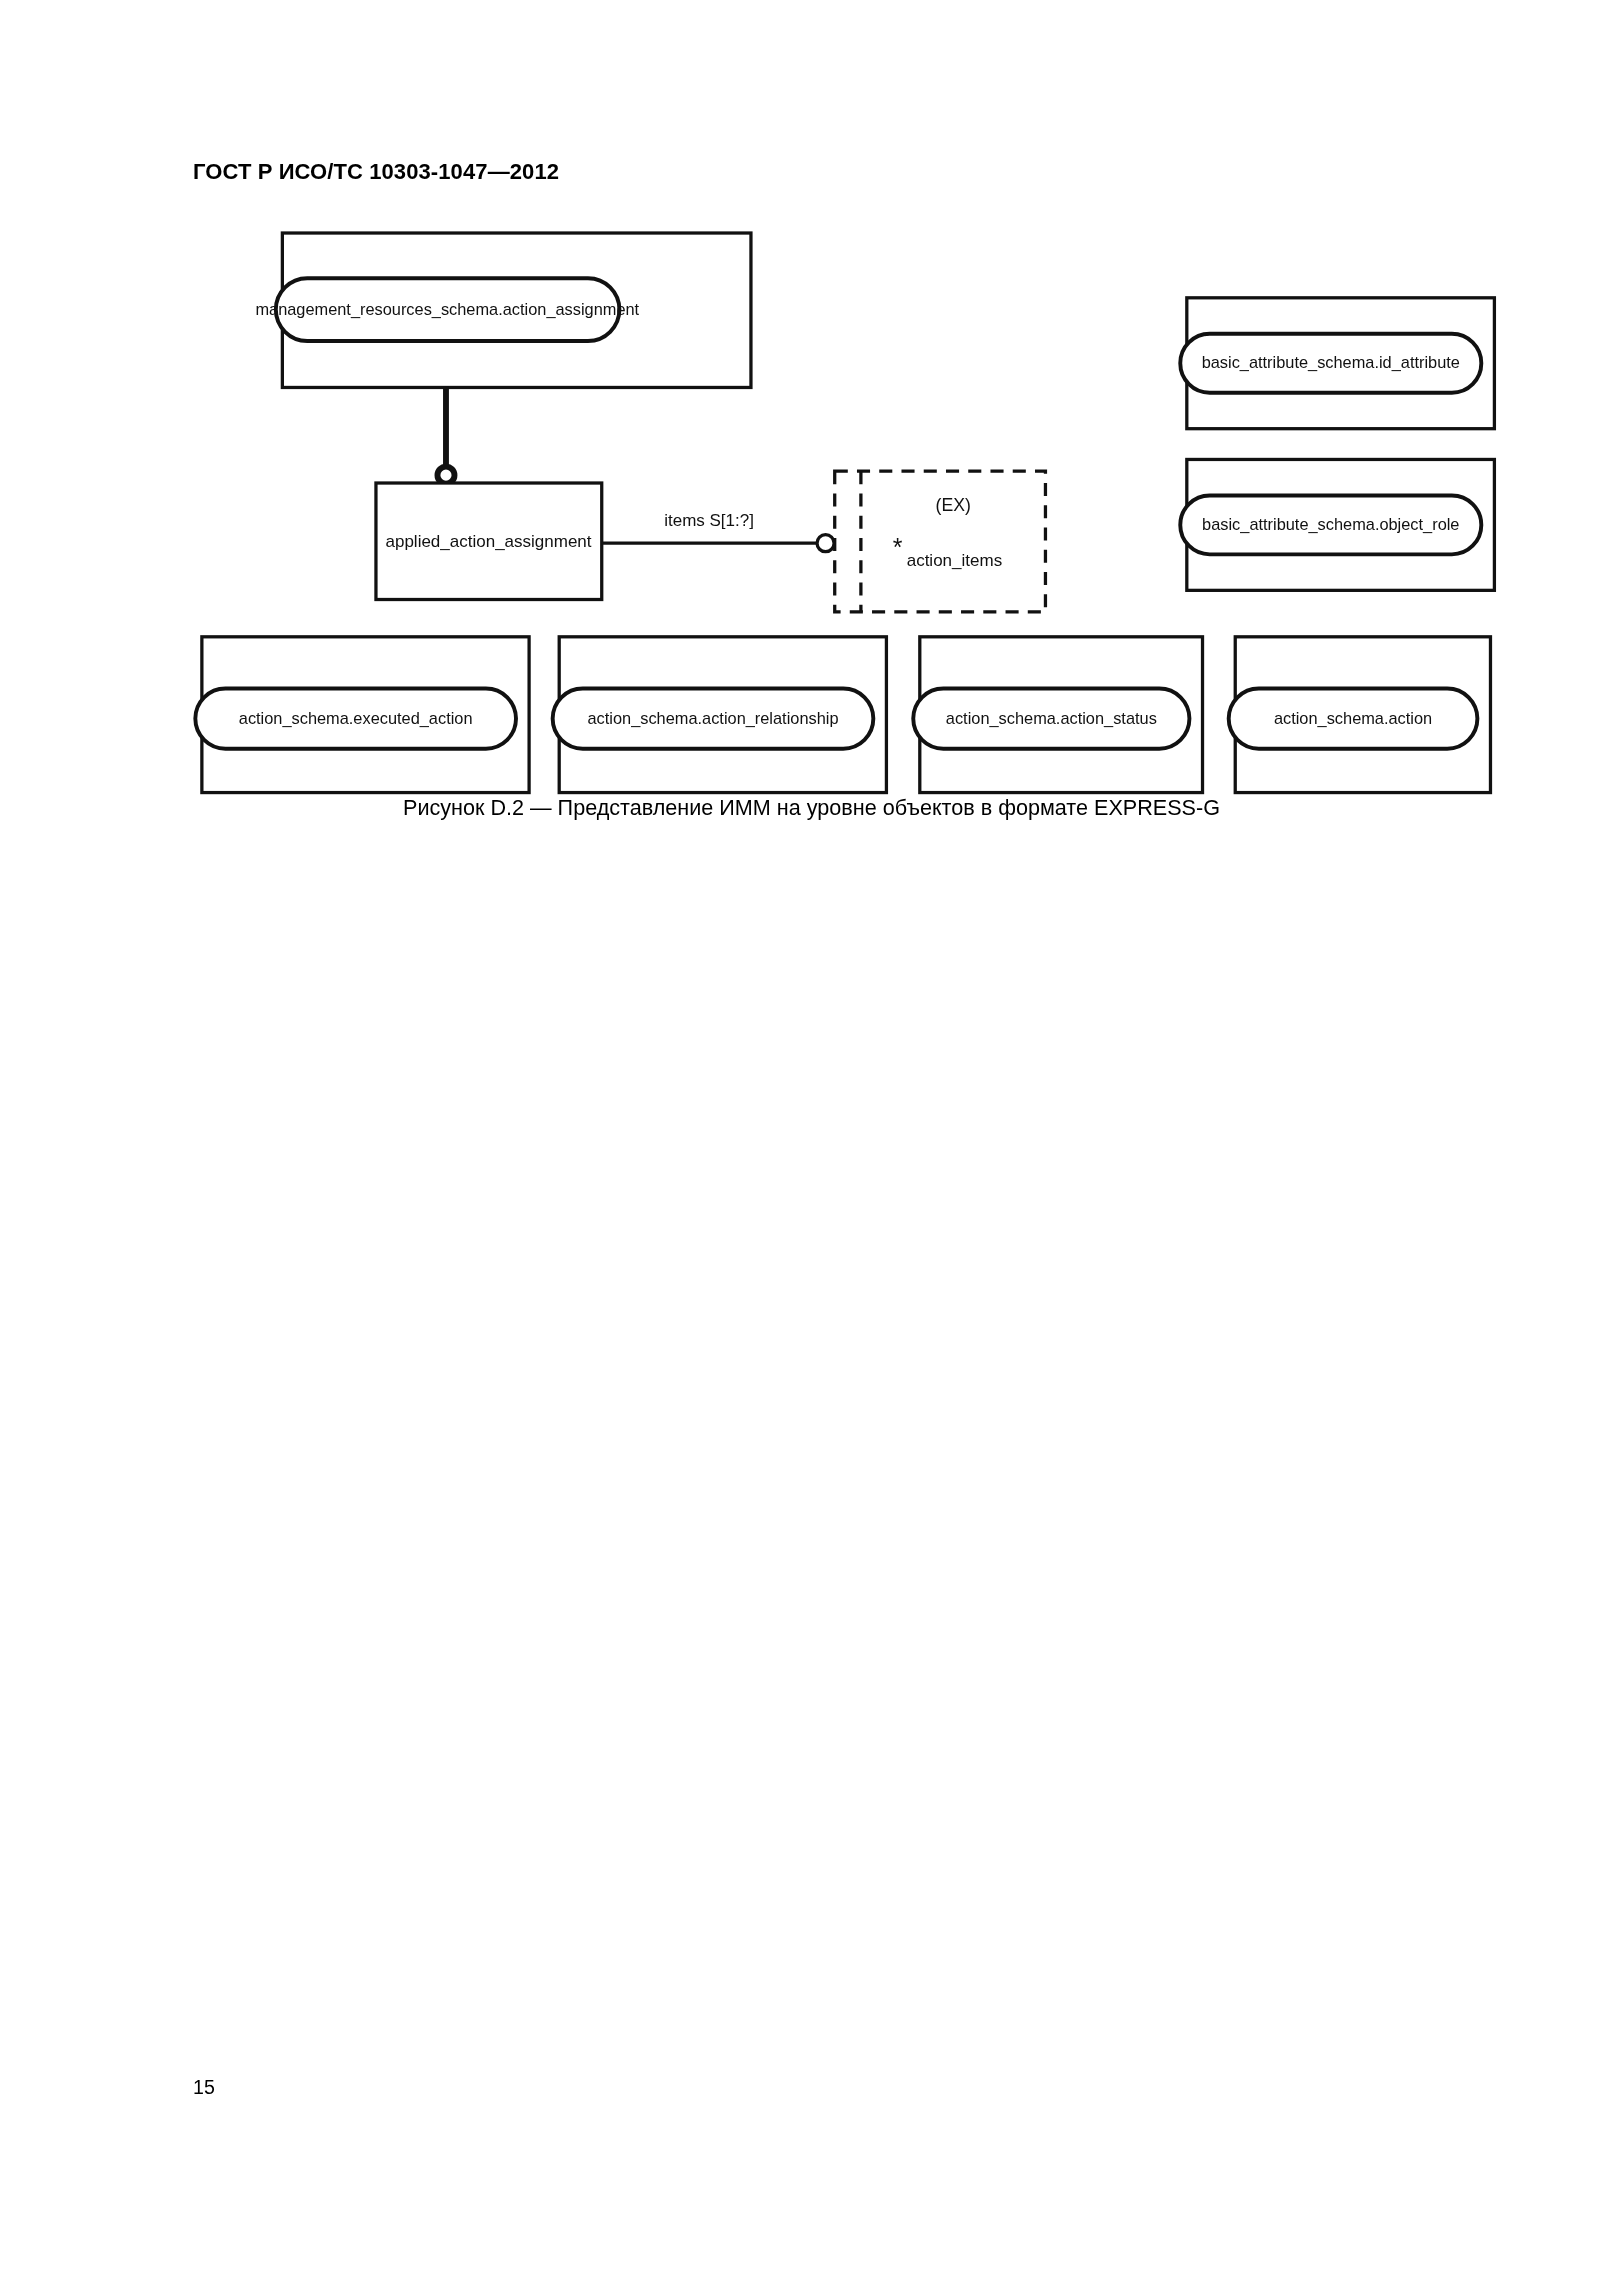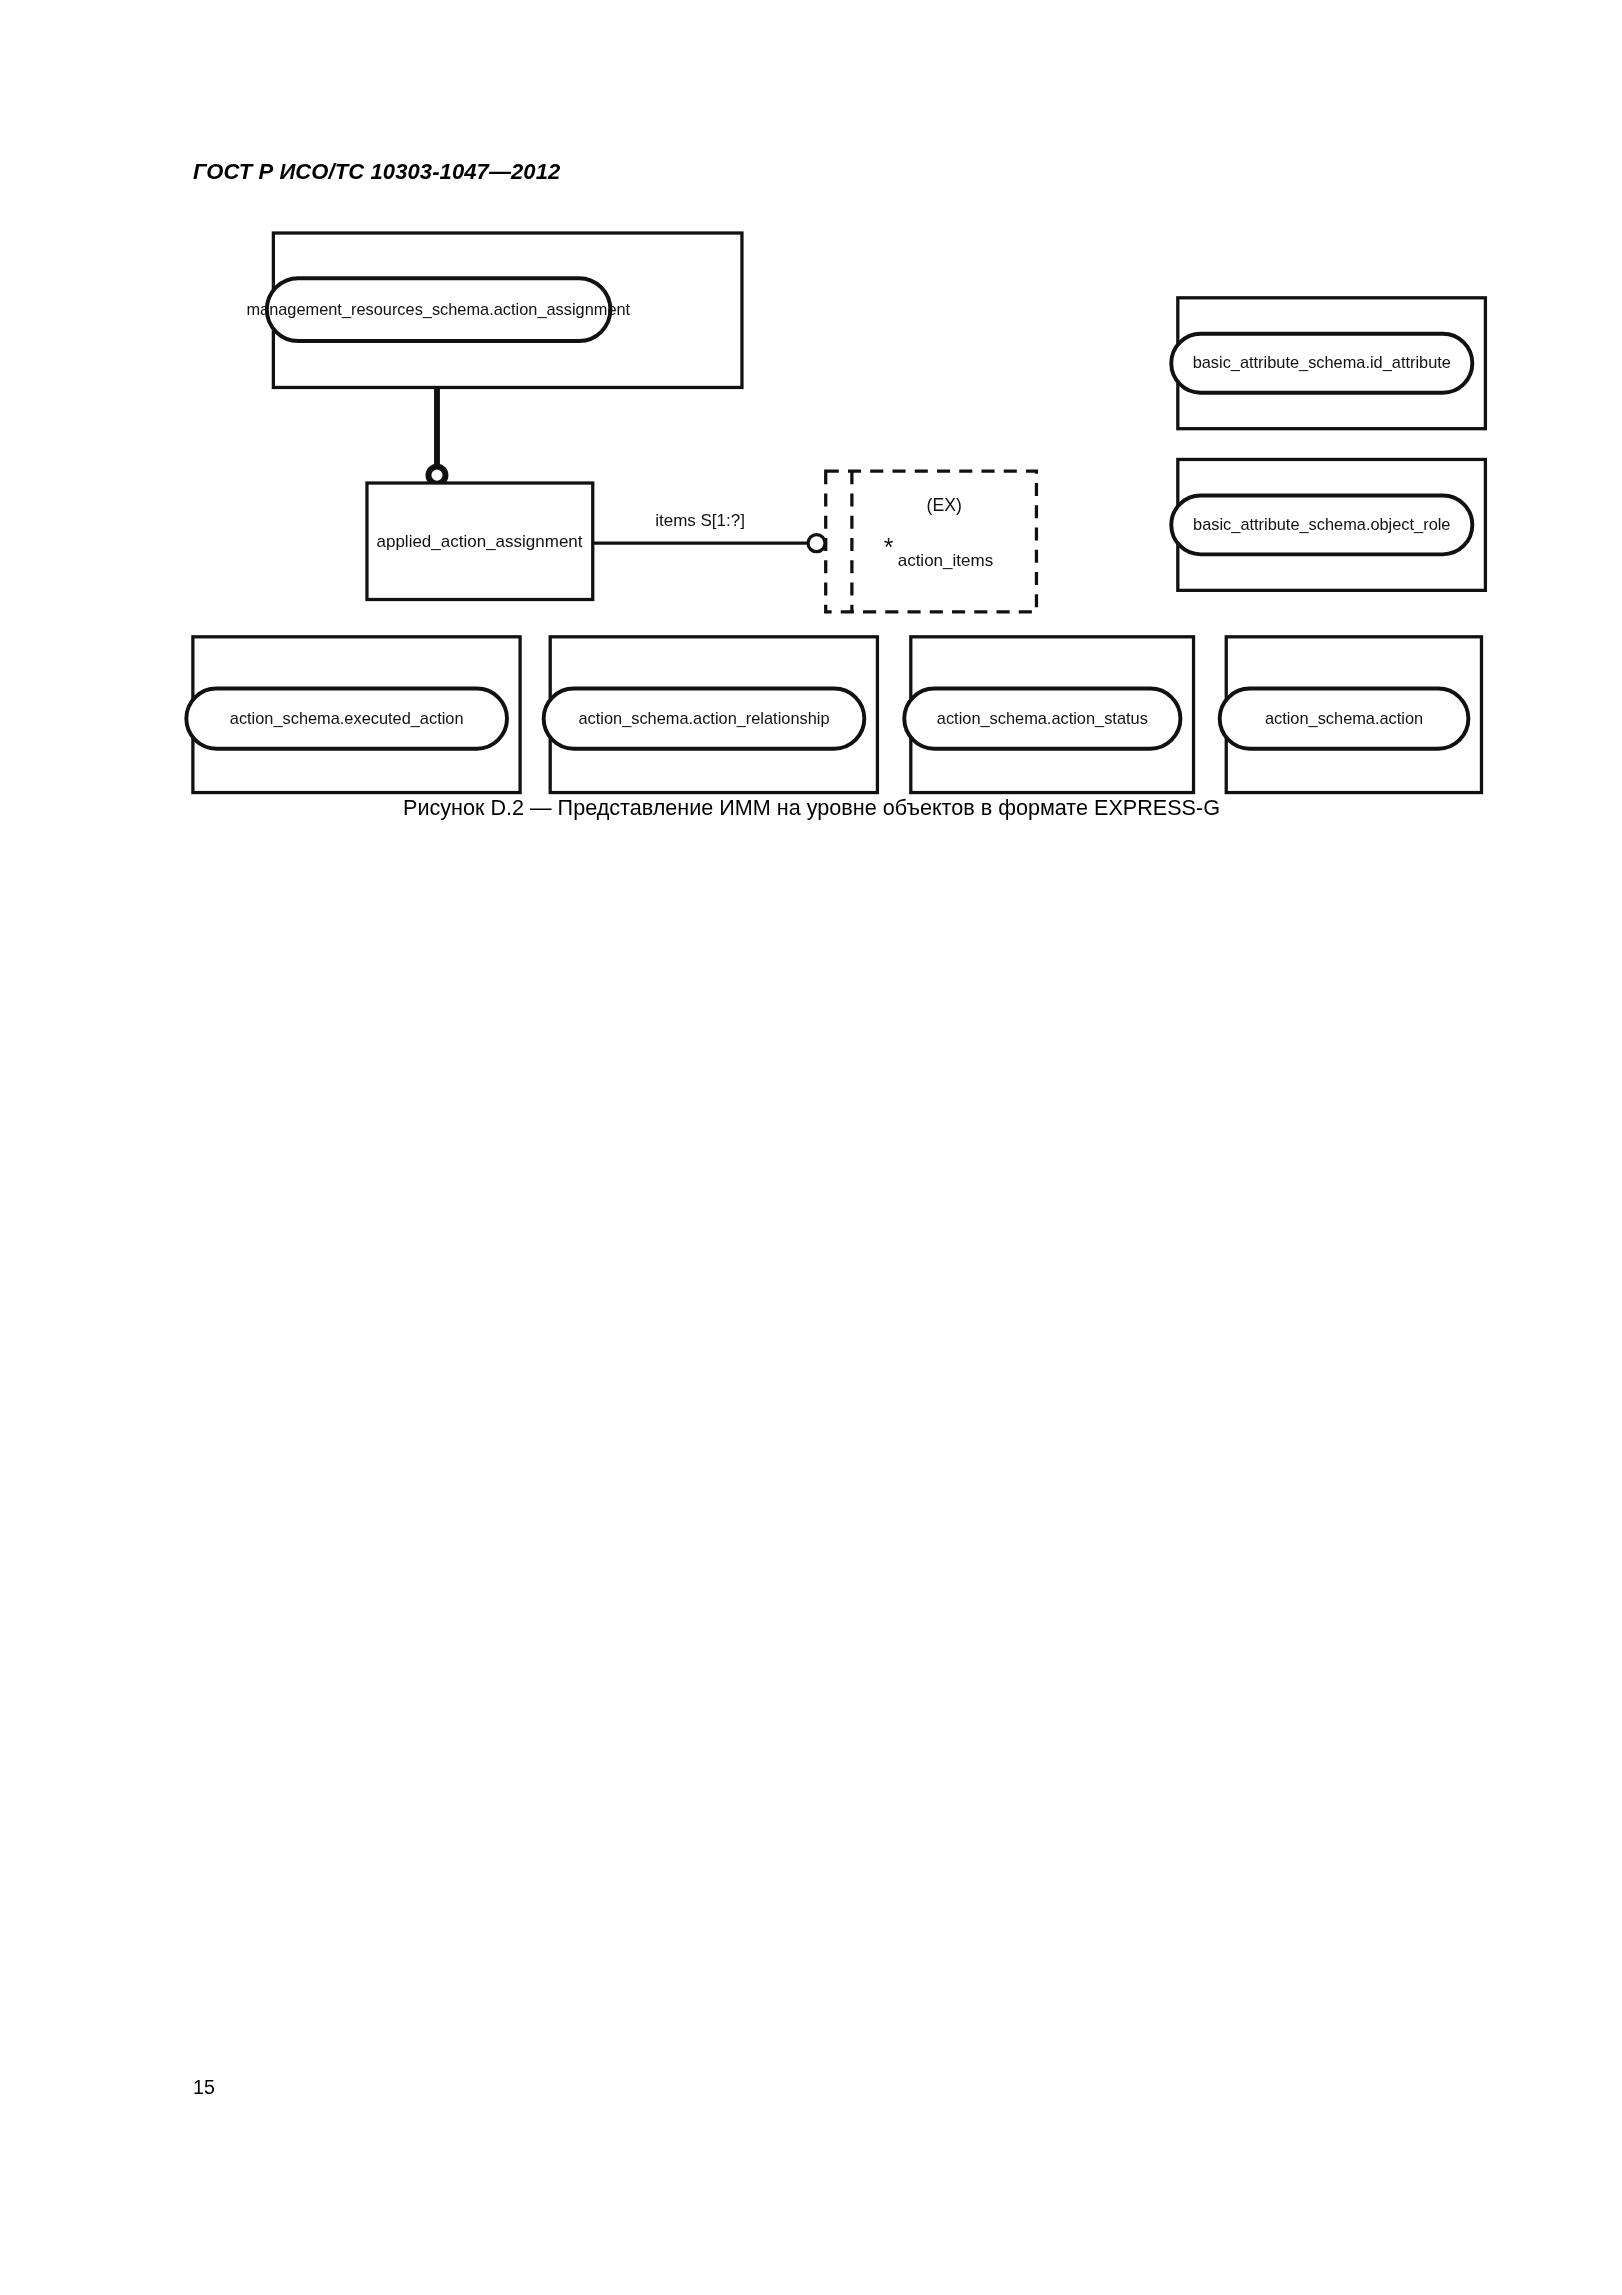--- a/index.html
+++ b/index.html
@@ -22,26 +22,25 @@
   }
 
   .header-title {
     position: absolute;
     left: 193px;
     top: 159px;
     font-size: 22px;
     font-weight: bold;
     letter-spacing: 0.1px;
     white-space: nowrap;
-    font-style: italic;
   }
 
   .figure-wrap {
     position: absolute;
-    left: 183px;
+    left: 192px;
     top: 216px;
     width: 1309px;
     height: 589px;
   }
 
   .figure-caption {
     position: absolute;
     left: 0;
     top: 795px;
     width: 1623px;

